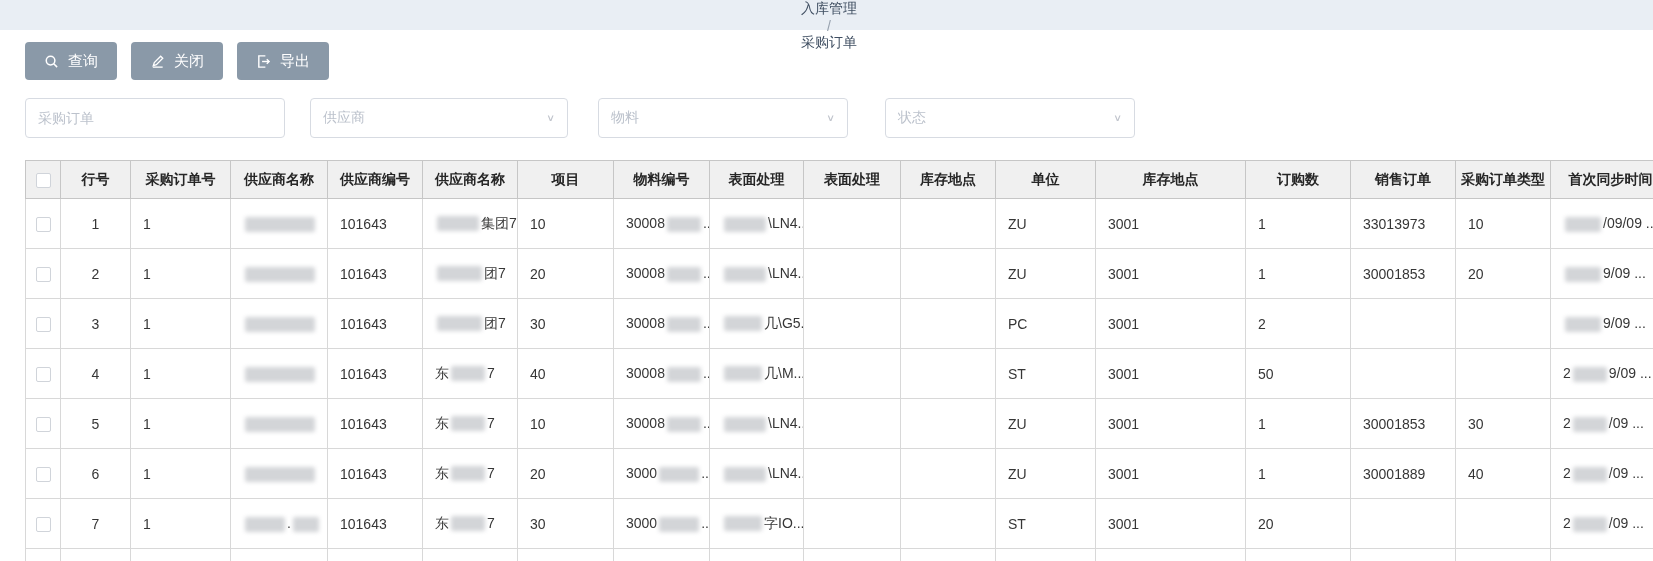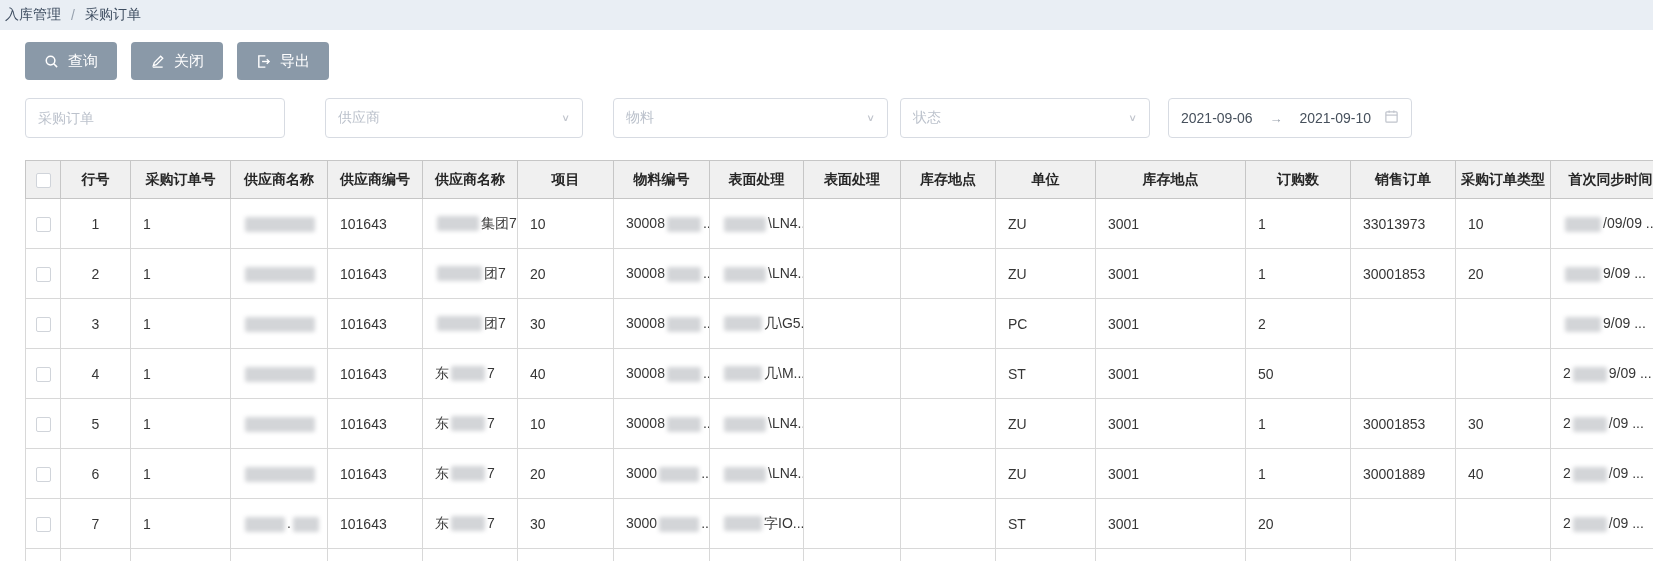--- a/index.html
+++ b/index.html
@@ -6,21 +6,21 @@
   html,body {
     width: 1653px; height: 561px; overflow: hidden;
     background: #ffffff;
     font-family: "Liberation Sans", "DejaVu Sans", sans-serif;
   }
   
   .crumb-bar {
     position: absolute; left: 0; top: 0; width: 1653px; height: 30px;
     background: #e9eef4;
     display: flex; align-items: center; padding-left: 5px;
-    font-size: 14px; color: #3f4e61;
+    font-size: 14px; color: #3f4e61; flex-direction: column;
   }
   .crumb-sep { color: #97a1ae; margin: 0 10px; }
   
   .toolbar { position: absolute; left: 25px; top: 42px; display: flex; }
   .btn {
     display: inline-flex; align-items: center; justify-content: center; gap: 9px;
     height: 38px; padding: 0 19px; margin-right: 14px;
     background: #8a99a8; color: #fff; border: none; border-radius: 4px;
     font-size: 15px; cursor: pointer; font-family: inherit;
   }
@@ -31,25 +31,25 @@
     position: absolute; top: 0; height: 40px;
     border: 1px solid #d7dbe2; border-radius: 4px; background: #fff;
     display: flex; align-items: center; padding: 0 12px; font-size: 14px;
   }
   .f-input { left: 0; width: 260px; }
   .f-input input {
     border: none; outline: none; width: 100%; font-size: 14px;
     font-family: inherit; color: #46505c; background: transparent;
   }
   .f-input input::placeholder { color: #bcc2cc; }
-  .f-select { justify-content: space-between; cursor: pointer; margin-left: 15px; }
+  .f-select { justify-content: space-between; cursor: pointer; }
   .f-select .ph { color: #bcc2cc; }
   .chevron { color: #c0c4cc; font-size: 12px; transform: scaleY(0.8); }
   .f-sel-supplier { left: 285px; width: 258px; }
-  .f-sel-material { left: 573px; width: 275px; }
+  .f-sel-material { left: 573px; width: 250px; }
   .f-sel-status   { left: 860px; width: 250px; }
   .f-date { left: 1143px; width: 244px; justify-content: space-between; cursor: pointer; }
   .f-date .d-txt { color: #46505c; }
   .f-date .d-arrow { color: #9aa2ad; font-size: 13px; padding: 0 4px; }
   
   .table-wrap {
     position: absolute; left: 25px; top: 160px;
     width: 1628px; height: 401px; overflow: hidden;
   }
   table { border-collapse: collapse; table-layout: fixed; width: 1645px; }
@@ -122,33 +122,20 @@
     <span class="chevron">∨</span>
   </div>
   <div class="f-box f-select f-sel-material">
     <span class="ph">物料</span>
     <span class="chevron">∨</span>
   </div>
   <div class="f-box f-select f-sel-status">
     <span class="ph">状态</span>
     <span class="chevron">∨</span>
   </div>
-  <div class="f-box f-date">
-    <span class="d-txt">2021-09-06</span>
-    <span class="d-arrow">→</span>
-    <span class="d-txt">2021-09-10</span>
-    <span>
-      <svg width="15" height="15" viewBox="0 0 16 16" fill="none" stroke="#c0c4cc" stroke-width="1.3">
-        <rect x="2" y="3" width="12" height="11" rx="1"></rect>
-          <line x1="2" y1="6.5" x2="14" y2="6.5"></line>
-        <line x1="5.5" y1="1.5" x2="5.5" y2="4"></line>
-          <line x1="10.5" y1="1.5" x2="10.5" y2="4"></line>
-      </svg>
-    </span>
-  </div>
 </div>
 
 <div class="table-wrap">
   <table>
       <colgroup>
         <col style="width: 35px;">
         <col style="width: 70px;">
         <col style="width: 100px;">
         <col style="width: 97px;">
         <col style="width: 95px;">

